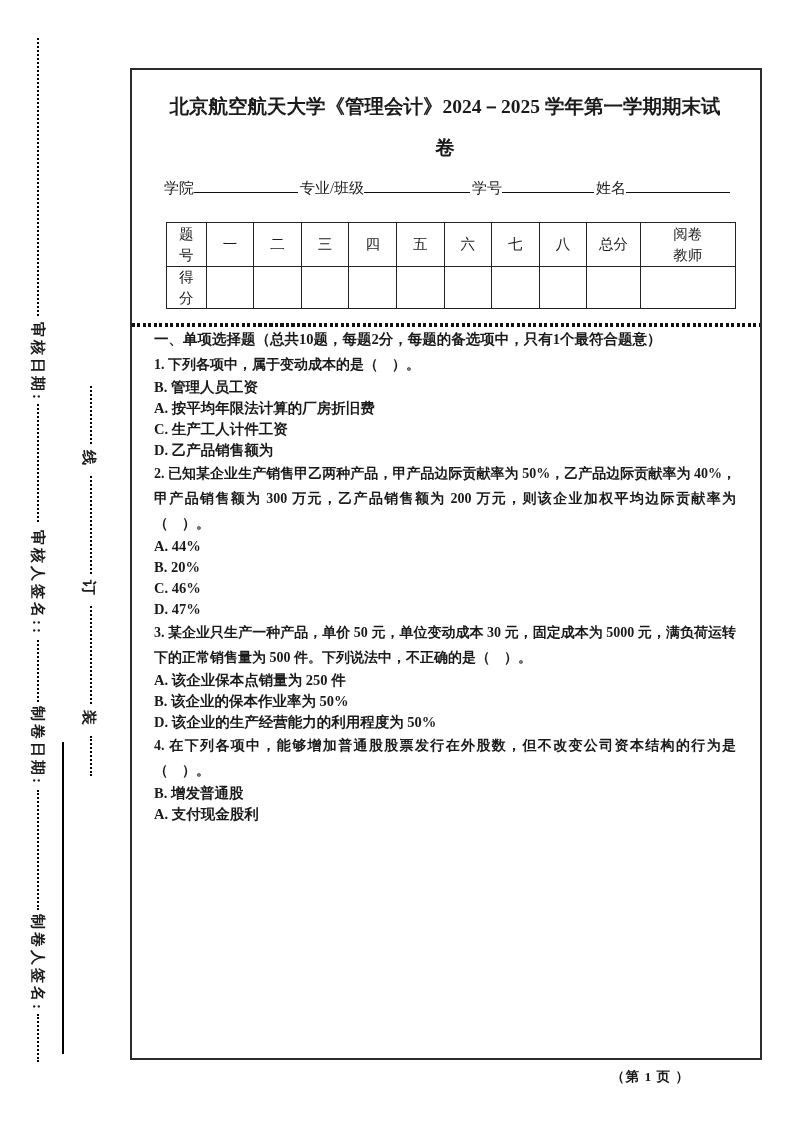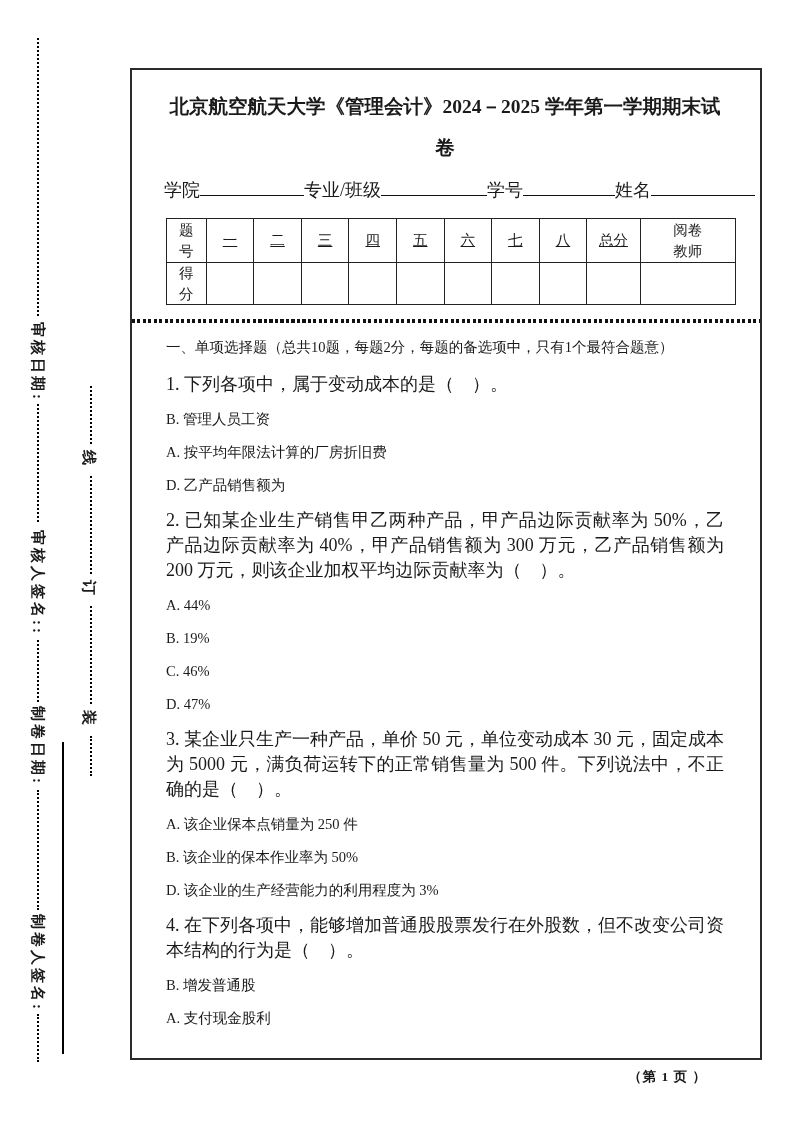--- a/index.html
+++ b/index.html
@@ -25,56 +25,56 @@
     font-weight: bold; font-size: 15px;
   }
 
   
   .content-box {
     position:absolute; left:130px; top:68px;
     width:632px; height:992px;
     border: 2px solid #2b2b2b;
     padding: 16px 24px 7px 22px;
   }
-  .content-box p { margin: 12px; }
+  .content-box p { margin: 0; font-weight: bold; }
 
   .title {
     font-size: 19.5px; font-weight: 600; text-align: center;
     line-height: 41px; width: 566px; margin: 0 auto;
   }
 
   .info-line {
     display:flex; justify-content: space-between;
-    margin: 10px 6px 0 10px; font-size: 18px;
+    margin: 10px 6px 0 10px; font-size: 15px;
   }
   .info-item { white-space: nowrap; }
   .blank { display:inline-block; border-bottom: 1.4px solid #111; height: 15px; }
   .b1{width:104px} .b2{width:106px} .b3{width:92px} .b4{width:104px}
 
-  .score-table { border-collapse: collapse; margin: 16px 0 0 12px; text-decoration: underline; }
+  .score-table { border-collapse: collapse; margin: 24px 0 0 12px; }
   .score-table td {
     border: 1.6px solid #222; text-align:center; vertical-align: middle;
     font-size: 14.5px; padding: 0 2px;
   }
   .score-table tr:first-child td { height: 44px; }
   .score-table tr:last-child  td { height: 42px; }
   .w1 { display:inline-block; width: 1.1em; line-height: 1.4; }
   .w2 { display:inline-block; width: 2.4em; line-height: 1.4; }
 
   .dotted-divider {
     height: 4px; margin: 14px -24px 0 -22px;
     background-image: repeating-linear-gradient(90deg, #111 0, #111 3px, transparent 3px, transparent 5.5px);
   }
 
   .heading { margin-top: 12px; line-height: 25px; font-size: 14.5px; }
-  .stem    { margin-top: 7px;  line-height: 25px; font-size: 18px; text-align: justify; }
+  .stem    { margin-top: 7px;  line-height: 25px; font-size: 14px; text-align: justify; }
   .option  { margin-top: 11px; line-height: 21px; font-size: 14.5px; }
 
   .footer {
-    position:absolute; left: 628px; top: 1068px;
+    position:absolute; left: 611px; top: 1068px;
     font-size: 13.5px; font-weight: bold; letter-spacing: 1px;
   }
 </style>
 </head>
 <body>
 
 <div class="page">
 
   <div>
     <div class="vdots" style="left:37px; top:38px; height:278px;"></div>
@@ -154,36 +154,37 @@
     </table>
 
     <div class="dotted-divider"></div>
 
     <p class="heading">一、单项选择题（总共10题，每题2分，每题的备选项中，只有1个最符合题意）</p>
 
     <section>
       <p class="stem">1. 下列各项中，属于变动成本的是（　）。</p>
       <p class="option">B. 管理人员工资</p>
       <p class="option">A. 按平均年限法计算的厂房折旧费</p>
+      <p class="option">C. 生产工人计件工资</p>
       <p class="option">D. 乙产品销售额为</p>
     </section>
 
     <section>
       <p class="stem">2. 已知某企业生产销售甲乙两种产品，甲产品边际贡献率为 50%，乙产品边际贡献率为 40%，甲产品销售额为 300 万元，乙产品销售额为 200 万元，则该企业加权平均边际贡献率为（　）。</p>
       <p class="option">A. 44%</p>
-      <p class="option">B. 19%</p>
+      <p class="option">B. 20%</p>
       <p class="option">C. 46%</p>
       <p class="option">D. 47%</p>
     </section>
 
     <section>
       <p class="stem">3. 某企业只生产一种产品，单价 50 元，单位变动成本 30 元，固定成本为 5000 元，满负荷运转下的正常销售量为 500 件。下列说法中，不正确的是（　）。</p>
       <p class="option">A. 该企业保本点销量为 250 件</p>
       <p class="option">B. 该企业的保本作业率为 50%</p>
-      <p class="option">D. 该企业的生产经营能力的利用程度为 3%</p>
+      <p class="option">D. 该企业的生产经营能力的利用程度为 50%</p>
     </section>
 
     <section>
       <p class="stem">4. 在下列各项中，能够增加普通股股票发行在外股数，但不改变公司资本结构的行为是（　）。</p>
       <p class="option">B. 增发普通股</p>
       <p class="option">A. 支付现金股利</p>
     </section>
 
   </div>
 

